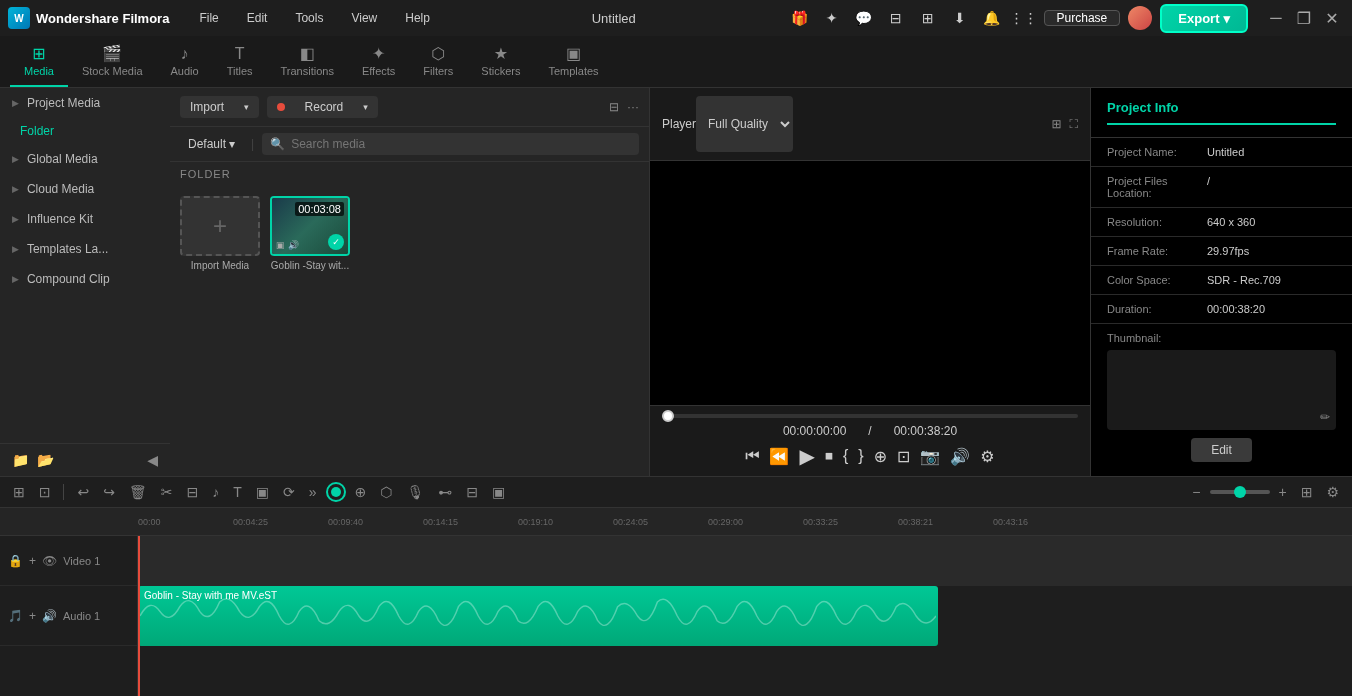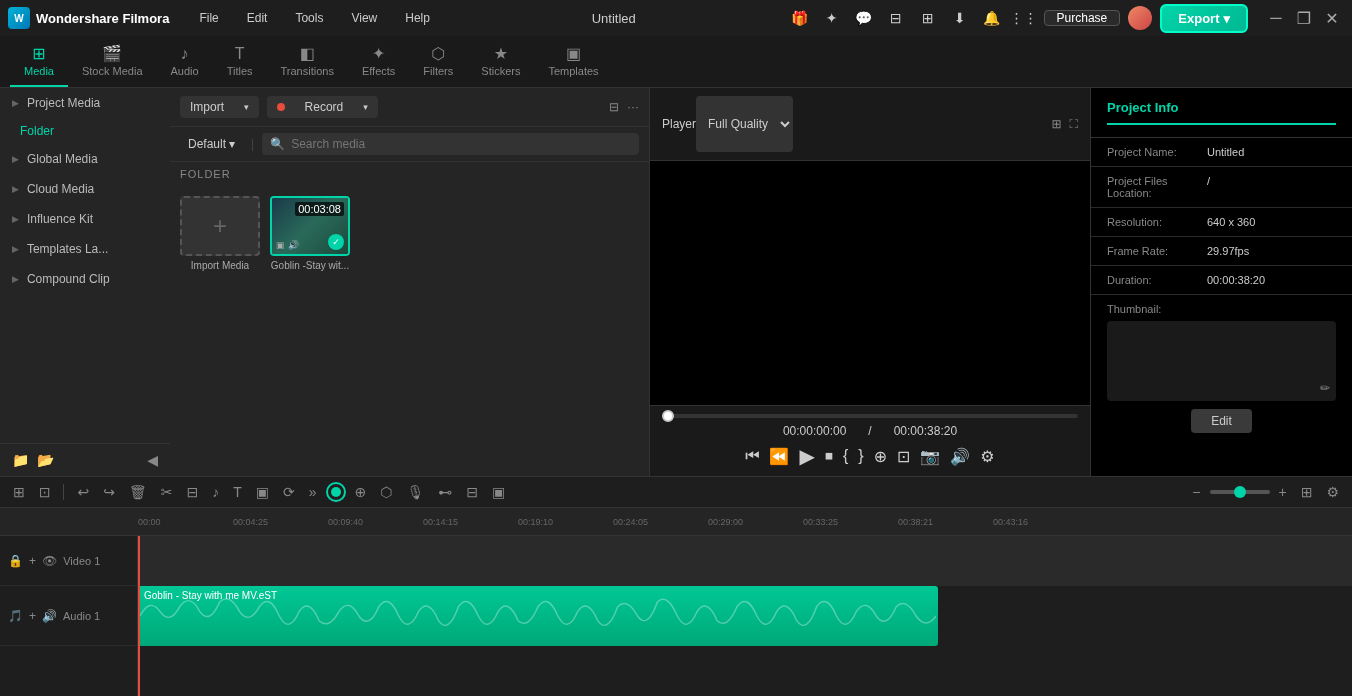--- a/index.html
+++ b/index.html
@@ -335,20 +335,24 @@
         </div>
         <div class="info-row">
           <span class="info-label">Resolution:</span>
           <span class="info-value">640 x 360</span>
         </div>
         <div class="info-row">
           <span class="info-label">Frame Rate:</span>
           <span class="info-value">29.97fps</span>
         </div>
         <div class="info-row">
+          <span class="info-label">Color Space:</span>
+          <span class="info-value">SDR - Rec.709</span>
+        </div>
+        <div class="info-row">
           <span class="info-label">Duration:</span>
           <span class="info-value">00:00:38:20</span>
         </div>
         <div class="thumbnail-section">
           <div style="display:flex; align-items:center; margin-bottom:6px;">
             <span class="info-label">Thumbnail:</span>
           </div>
           <div class="thumbnail-box">
             <span class="thumbnail-edit-icon">✏</span>
           </div>

